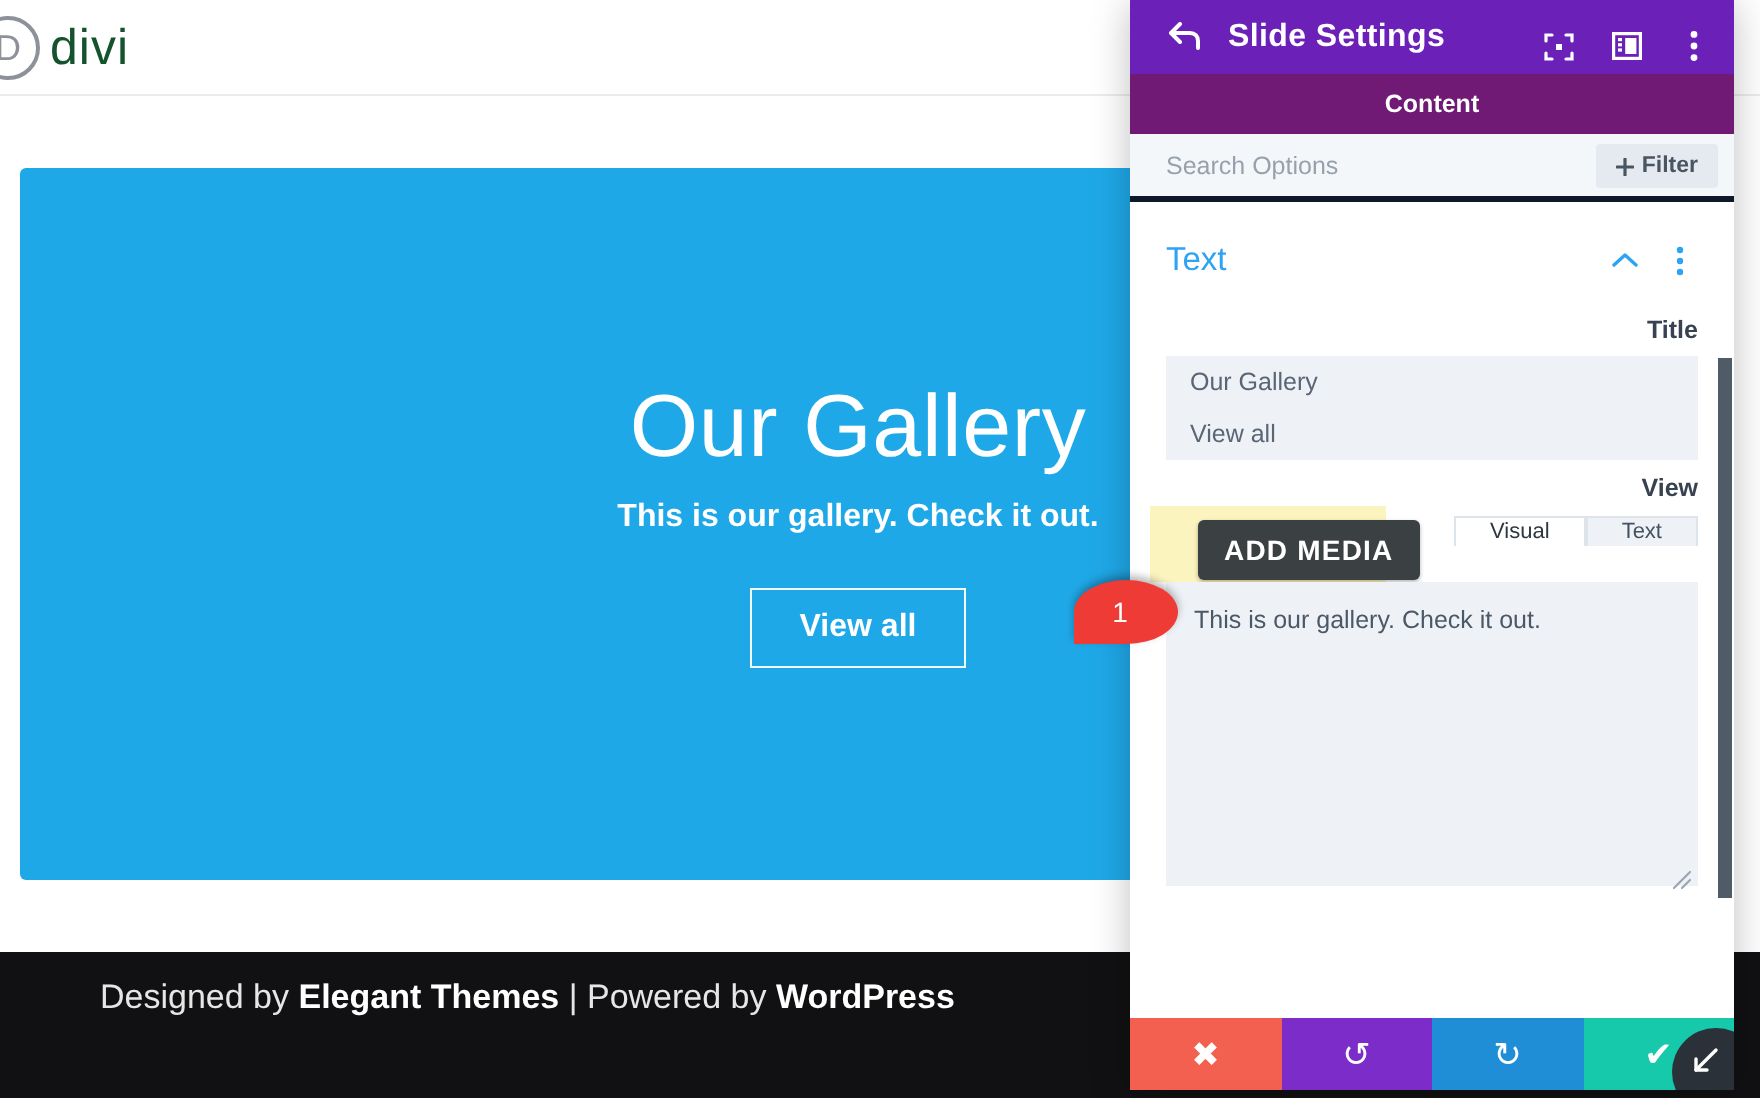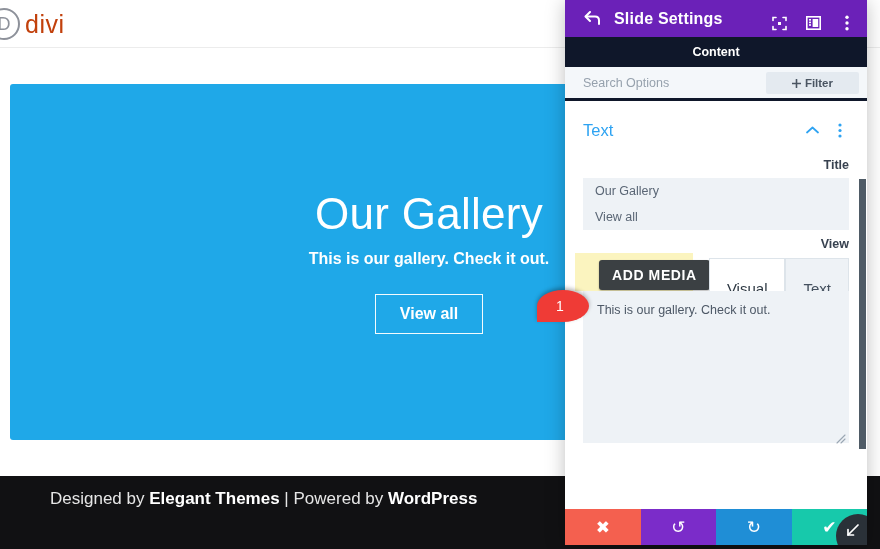--- a/index.html
+++ b/index.html
@@ -21,21 +21,21 @@
   .divi-logo {
     position:absolute; left:-12px; top:8px;
     display:flex; align-items:center; gap:2px;
   }
   .divi-mark {
     width:32px; height:32px; border:2px solid #8d919a; border-radius:50%;
     display:flex; align-items:center; justify-content:center;
     font-size:18px; color:#8d919a; font-family:"Liberation Sans",sans-serif;
   }
   .divi-word {
-    font-size:25px; color:#c2410c; letter-spacing:.5px;
+    font-size:25px; color:#14532d; letter-spacing:.5px;
     font-family:"Liberation Sans", sans-serif; margin-left:3px;
   }
 
   .slide-area {
     position:absolute; left:10px; top:84px; width:700px; height:356px;
     background:#1fa8e8; border-radius:3px;
     overflow:hidden;
   }
   .slide-inner {
     position:absolute; left:0; top:0; width:838px; height:356px;
@@ -93,36 +93,36 @@
     color:#fff; cursor:pointer;
   }
 
   .modal-tabs {
     height:30px; background:#7b2cc9; display:flex; flex:0 0 auto;
   }
   .mtab {
     flex:1; display:flex; align-items:center; justify-content:center;
     color:#fff; font-size:12.5px; font-weight:700; cursor:pointer;
   }
-  .mtab.active { background:#0f172a; }
+  .mtab.active { background:#701a75; }
 
   .search-bar {
     height:34px; background:#f4f7fa; border-bottom:3px solid #0f172a;
     display:flex; align-items:center; position:relative; flex:0 0 auto;
   }
   .search-input {
     border:0; background:transparent; outline:none;
     margin-left:18px; font-size:12.5px; color:#6b7785;
     font-family:"Liberation Sans", sans-serif; width:190px;
   }
   .search-input::placeholder { color:#96a1ad; }
   .filter-btn {
     position:absolute; right:8px; top:5px;
     background:#e4eaf0; color:#4a5562; font-size:11.5px; font-weight:700;
-    padding:5px 26px; border-radius:2px; cursor:pointer;
+    padding:5px 10px; border-radius:2px; cursor:pointer;
     display:flex; align-items:center; gap:4px;
   }
 
   .modal-body {
     flex:1 1 auto; position:relative; overflow:hidden; background:#fff;
   }
   .body-scroll { position:absolute; inset:0; padding:0 18px 10px 18px; }
 
   .section-head {
     display:flex; align-items:center; height:42px; margin-top:8px;
@@ -154,21 +154,21 @@
     position:absolute; left:16px; top:3px;
     background:#3b4043; color:#fff; font-size:14px; font-weight:700;
     letter-spacing:.6px; padding:7px 13px; border:0; border-radius:3px;
     cursor:pointer; font-family:"Liberation Sans", sans-serif;
     box-shadow:0 1px 2px rgba(0,0,0,.3);
   }
   .vt-tabs {
     position:absolute; right:0; top:1px; display:flex;
   }
   .vt-tab {
-    font-size:15px; color:#45515f; padding:21px 17px; cursor:pointer;
+    font-size:11px; color:#45515f; padding:1px 17px; cursor:pointer;
     background:#eef2f6; border:1px solid #dde4ea; border-bottom:none;
   }
   .vt-tab.active { background:#fff; border-color:#dde4ea; color:#2c3742; }
 
   .body-textarea {
     margin-top:0px; width:100%; height:152px; background:#eef2f6;
     border:0; outline:none; resize:none;
     font-size:12.5px; color:#4d5866; padding:10px 14px; line-height:1.5;
     font-family:"Liberation Sans", sans-serif;
   }

